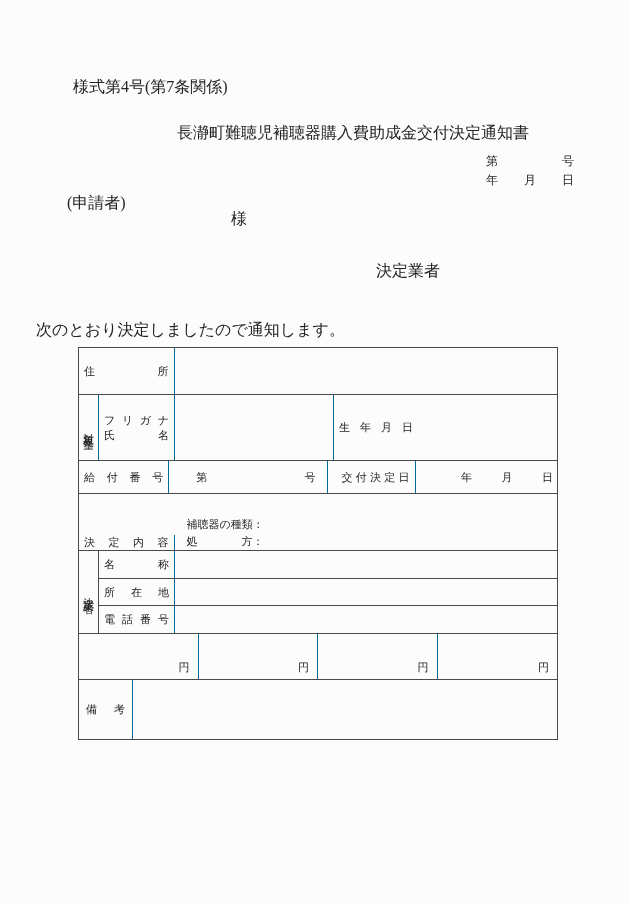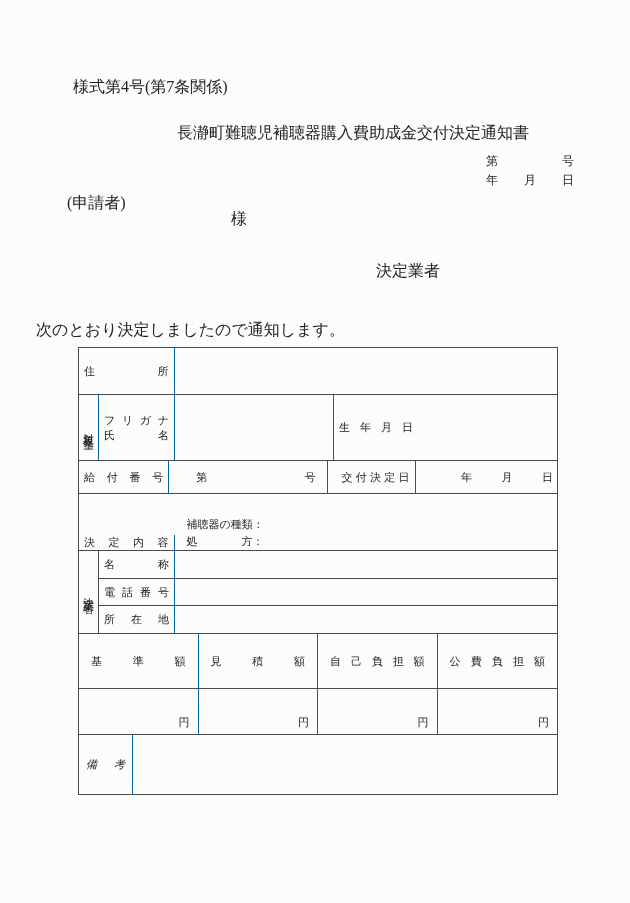--- a/index.html
+++ b/index.html
@@ -37,21 +37,21 @@
     display:flex;align-items:center;
     overflow:hidden;position:relative;
   }
   .fcell:last-child{border-right:none;}
   .jlabel{
     flex:1;
     text-align:justify;text-align-last:justify;
     padding:0 5px;
   }
   .pad12{padding:0 12px;}
-  .pad7{padding:0 7px;font-style:italic;}
+  .pad7{padding:0 7px;}
   .vertical{
     writing-mode:vertical-rl;text-orientation:upright;
     margin:auto;letter-spacing:2px;font-size:11px;line-height:18px;
     white-space:pre;
   }
   .stack{display:flex;flex-direction:column;justify-content:center;width:100%;}
   .stack .jlabel{line-height:15px;}
   .group{display:flex;box-sizing:border-box;border-bottom:1px solid #4a4a4a;}
   .group-rows{flex:1;display:flex;flex-direction:column;}
   .group-rows .frow:last-child{border-bottom:none;}
@@ -153,51 +153,37 @@
         <div class="frow" style="height:28px;">
           <div class="fcell" style="width:76px;">
             <div class="jlabel">名 称</div>
           </div>
           <div class="fcell" style="flex:1;">
             <div></div>
           </div>
         </div>
         <div class="frow" style="height:27px;">
           <div class="fcell" style="width:76px;">
-            <div class="jlabel">電 話 番 号</div>
+            <div class="jlabel">所 在 地</div>
           </div>
           <div class="fcell" style="flex:1;">
             <div></div>
           </div>
         </div>
         <div class="frow" style="height:27px;">
           <div class="fcell" style="width:76px;">
-            <div class="jlabel">所 在 地</div>
+            <div class="jlabel">電 話 番 号</div>
           </div>
           <div class="fcell" style="flex:1;">
             <div></div>
           </div>
         </div>
       </div>
     </div>
 
-    <div class="frow" style="height:55px;">
-      <div class="fcell" style="width:120px;">
-        <div class="jlabel pad12">基 準 額</div>
-      </div>
-      <div class="fcell" style="width:120px;">
-        <div class="jlabel pad12">見 積 額</div>
-      </div>
-      <div class="fcell" style="width:120px;">
-        <div class="jlabel pad12">自 己 負 担 額</div>
-      </div>
-      <div class="fcell" style="width:120px;">
-        <div class="jlabel pad12">公 費 負 担 額</div>
-      </div>
-    </div>
 
     <div class="frow" style="height:46px;">
       <div class="fcell" style="width:120px;">
         <span></span>
         <span class="yen">円</span>
       </div>
       <div class="fcell" style="width:120px;">
         <span></span>
         <span class="yen">円</span>
       </div>

